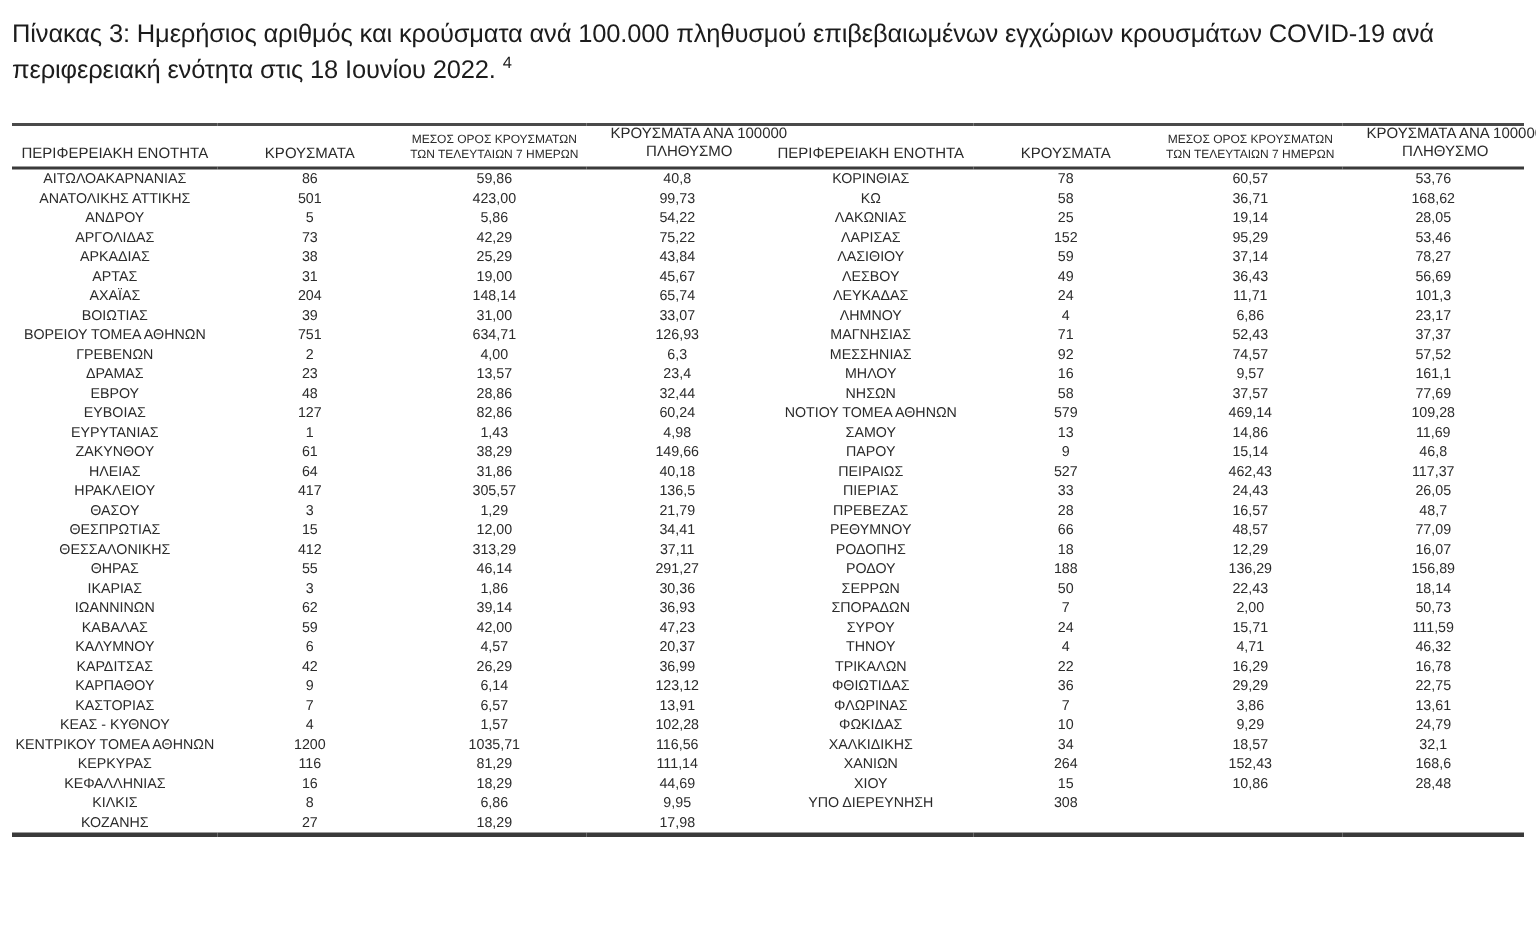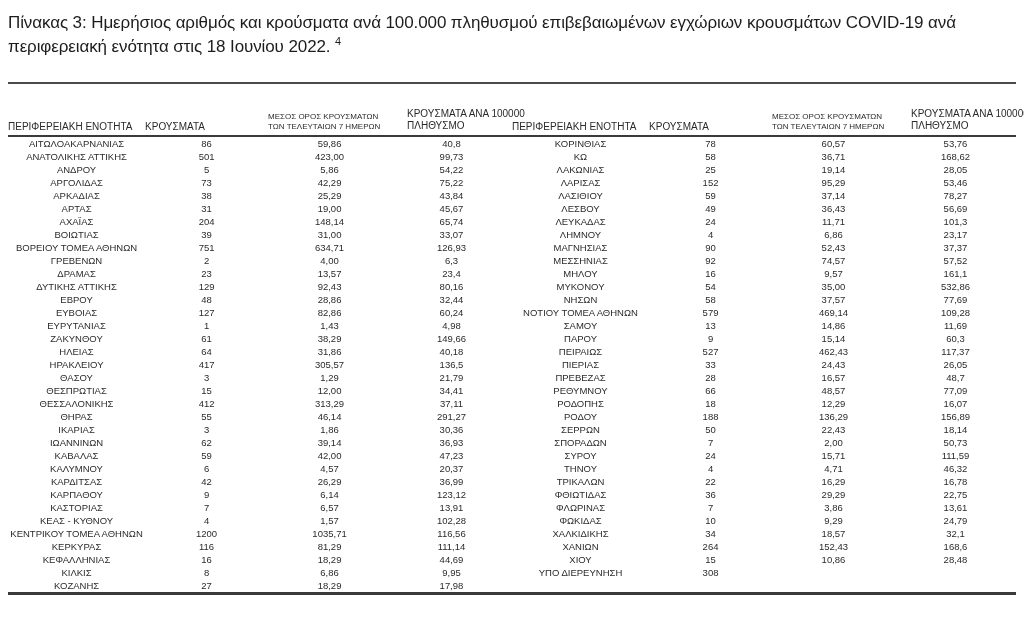--- a/index.html
+++ b/index.html
@@ -25,21 +25,22 @@
     width: 1008px;
     margin: 23px 8px 0 8px;
     border-collapse: collapse;
     table-layout: fixed;
     border-top: 2px solid #4a4a4a;
     border-bottom: 3px solid #3a3a3a;
   }
   thead tr { border-bottom: 2px solid #3a3a3a; }
   thead td {
     vertical-align: bottom;
-    padding: 24px 0 3px 0;
+    text-align: center;
+    padding: 0 0 3px 0;
     font-size: 10px;
     line-height: 11px;
     color: #2a2a2a;
     white-space: nowrap;
     overflow: visible;
   }
   thead td .hdr-small { font-size: 8px; line-height: 10px; }
   thead td .hdr-two { font-size: 10px; line-height: 12px; margin-left: 16px; }
 
   tbody td {
@@ -184,21 +185,21 @@
           <td>4</td>
           <td>6,86</td>
           <td>23,17</td>
         </tr>
         <tr>
           <td>ΒΟΡΕΙΟΥ ΤΟΜΕΑ ΑΘΗΝΩΝ</td>
           <td>751</td>
           <td>634,71</td>
           <td>126,93</td>
           <td>ΜΑΓΝΗΣΙΑΣ</td>
-          <td>90</td>
+          <td>71</td>
           <td>52,43</td>
           <td>37,37</td>
         </tr>
         <tr>
           <td>ΓΡΕΒΕΝΩΝ</td>
           <td>2</td>
           <td>4,00</td>
           <td>6,3</td>
           <td>ΜΕΣΣΗΝΙΑΣ</td>
           <td>92</td>
@@ -209,30 +210,20 @@
           <td>ΔΡΑΜΑΣ</td>
           <td>23</td>
           <td>13,57</td>
           <td>23,4</td>
           <td>ΜΗΛΟΥ</td>
           <td>16</td>
           <td>9,57</td>
           <td>161,1</td>
         </tr>
         <tr>
-          <td>ΔΥΤΙΚΗΣ ΑΤΤΙΚΗΣ</td>
-          <td>129</td>
-          <td>92,43</td>
-          <td>80,16</td>
-          <td>ΜΥΚΟΝΟΥ</td>
-          <td>54</td>
-          <td>35,00</td>
-          <td>532,86</td>
-        </tr>
-        <tr>
           <td>ΕΒΡΟΥ</td>
           <td>48</td>
           <td>28,86</td>
           <td>32,44</td>
           <td>ΝΗΣΩΝ</td>
           <td>58</td>
           <td>37,57</td>
           <td>77,69</td>
         </tr>
         <tr>
@@ -256,21 +247,21 @@
           <td>11,69</td>
         </tr>
         <tr>
           <td>ΖΑΚΥΝΘΟΥ</td>
           <td>61</td>
           <td>38,29</td>
           <td>149,66</td>
           <td>ΠΑΡΟΥ</td>
           <td>9</td>
           <td>15,14</td>
-          <td>60,3</td>
+          <td>46,8</td>
         </tr>
         <tr>
           <td>ΗΛΕΙΑΣ</td>
           <td>64</td>
           <td>31,86</td>
           <td>40,18</td>
           <td>ΠΕΙΡΑΙΩΣ</td>
           <td>527</td>
           <td>462,43</td>
           <td>117,37</td>

